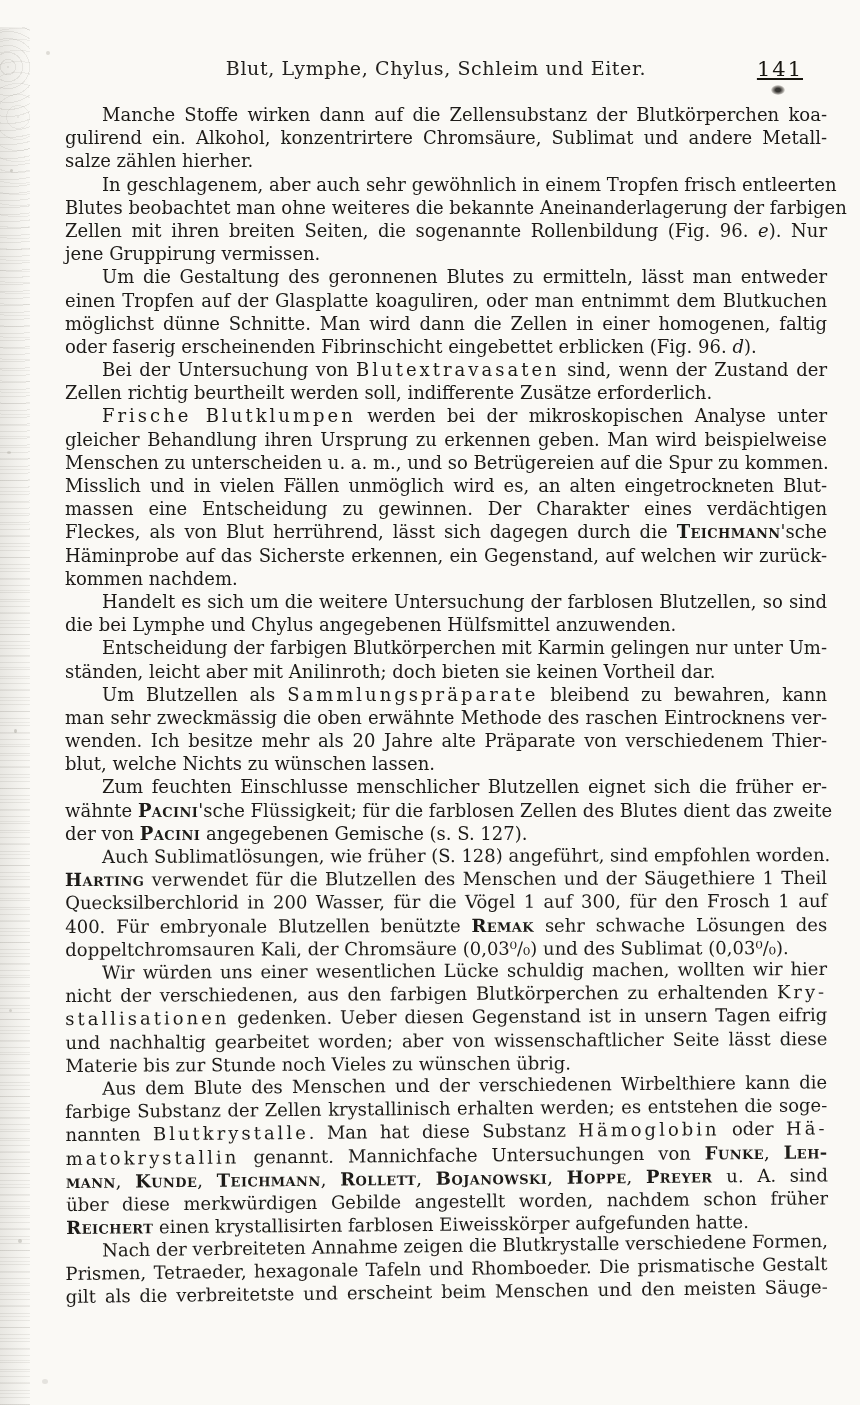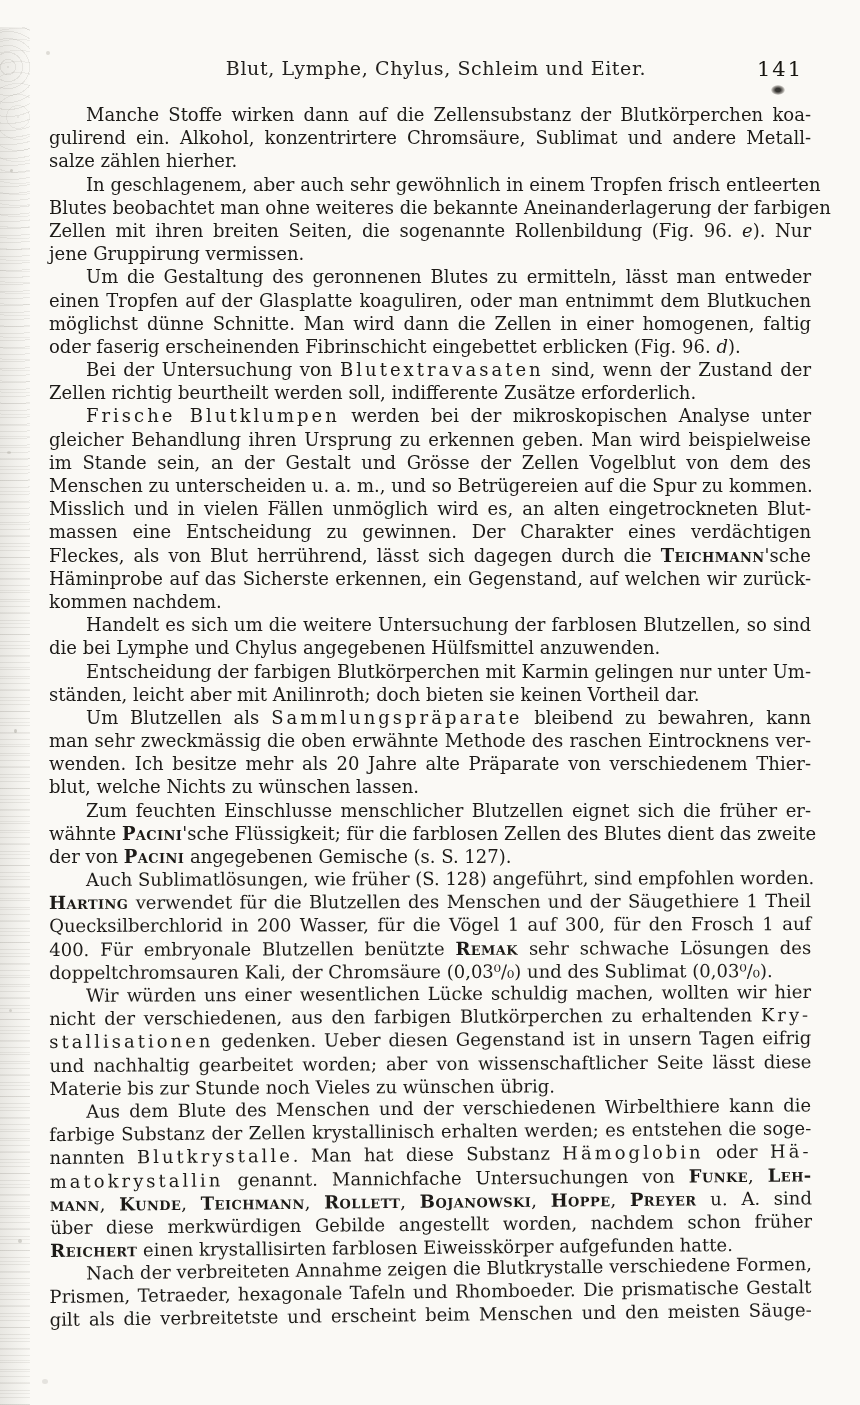--- a/index.html
+++ b/index.html
@@ -18,27 +18,27 @@
       repeating-radial-gradient(circle at 18px 90px, rgba(90,85,75,.08) 0 1px, transparent 1px 11px),
       linear-gradient(90deg, rgba(70,65,55,.10), rgba(70,65,55,0));
     pointer-events:none;
   }
   .header{position:absolute;left:55px;top:30px;width:762px;height:26px;}
   .header-title{
     display:block;text-align:center;font-size:19px;letter-spacing:.6px;
     color:#23211e;
   }
   .page-number{
-    position:absolute;right:14px;top:0;font-size:21px;letter-spacing:2px;color:#17150f;
+    position:absolute;right:14px;top:0;font-size:21px;letter-spacing:2px;color:#17150f;text-decoration:underline;
   }
   .ink-blot{
     position:absolute;left:771px;top:58px;width:14px;height:10px;border-radius:50%;
     background:radial-gradient(ellipse at center, rgba(20,18,15,.85) 0 25%, rgba(60,55,48,.45) 55%, rgba(60,55,48,0) 75%);
   }
-  .page-body{position:absolute;left:49px;top:76px;width:762px;}
+  .page-body{position:absolute;left:65px;top:76px;width:762px;}
   .paragraph{transform-origin:0 0;}
   .paragraph:nth-child(10){transform:rotate(-0.15deg);}
   .paragraph:nth-child(11){transform:rotate(-0.3deg);}
   .paragraph:nth-child(12){transform:rotate(-0.5deg);}
   .paragraph:nth-child(13){transform:rotate(-0.75deg);}
   .line{
     font-size:18px;line-height:23.2px;height:23.2px;
     white-space:nowrap;
     text-align:justify;text-align-last:justify;
     -moz-text-align-last:justify;
@@ -80,21 +80,20 @@
         <div class="line">möglichst dünne Schnitte. Man wird dann die Zellen in einer homogenen, faltig</div>
         <div class="line last">oder faserig erscheinenden Fibrinschicht eingebettet erblicken (Fig. 96. <span class="i">d</span>).</div>
       </div>
       <div class="paragraph">
         <div class="line">Bei der Untersuchung von <span class="sp">Blutextravasaten</span> sind, wenn der Zustand der</div>
         <div class="line last">Zellen richtig beurtheilt werden soll, indifferente Zusätze erforderlich.</div>
       </div>
       <div class="paragraph">
         <div class="line"><span class="sp">Frische Blutklumpen</span> werden bei der mikroskopischen Analyse unter</div>
         <div class="line">gleicher Behandlung ihren Ursprung zu erkennen geben. Man wird beispielweise</div>
-        <div class="line">im Stande sein, an der Gestalt und Grösse der Zellen Vogelblut von dem des</div>
         <div class="line">Menschen zu unterscheiden u. a. m., und so Betrügereien auf die Spur zu kommen.</div>
         <div class="line">Misslich und in vielen Fällen unmöglich wird es, an alten eingetrockneten Blut-</div>
         <div class="line">massen eine Entscheidung zu gewinnen. Der Charakter eines verdächtigen</div>
         <div class="line">Fleckes, als von Blut herrührend, lässt sich dagegen durch die <span class="sc">Teichmann</span>'sche</div>
         <div class="line">Häminprobe auf das Sicherste erkennen, ein Gegenstand, auf welchen wir zurück-</div>
         <div class="line last">kommen nachdem.</div>
       </div>
       <div class="paragraph">
         <div class="line">Handelt es sich um die weitere Untersuchung der farblosen Blutzellen, so sind</div>
         <div class="line last">die bei Lymphe und Chylus angegebenen Hülfsmittel anzuwenden.</div>

